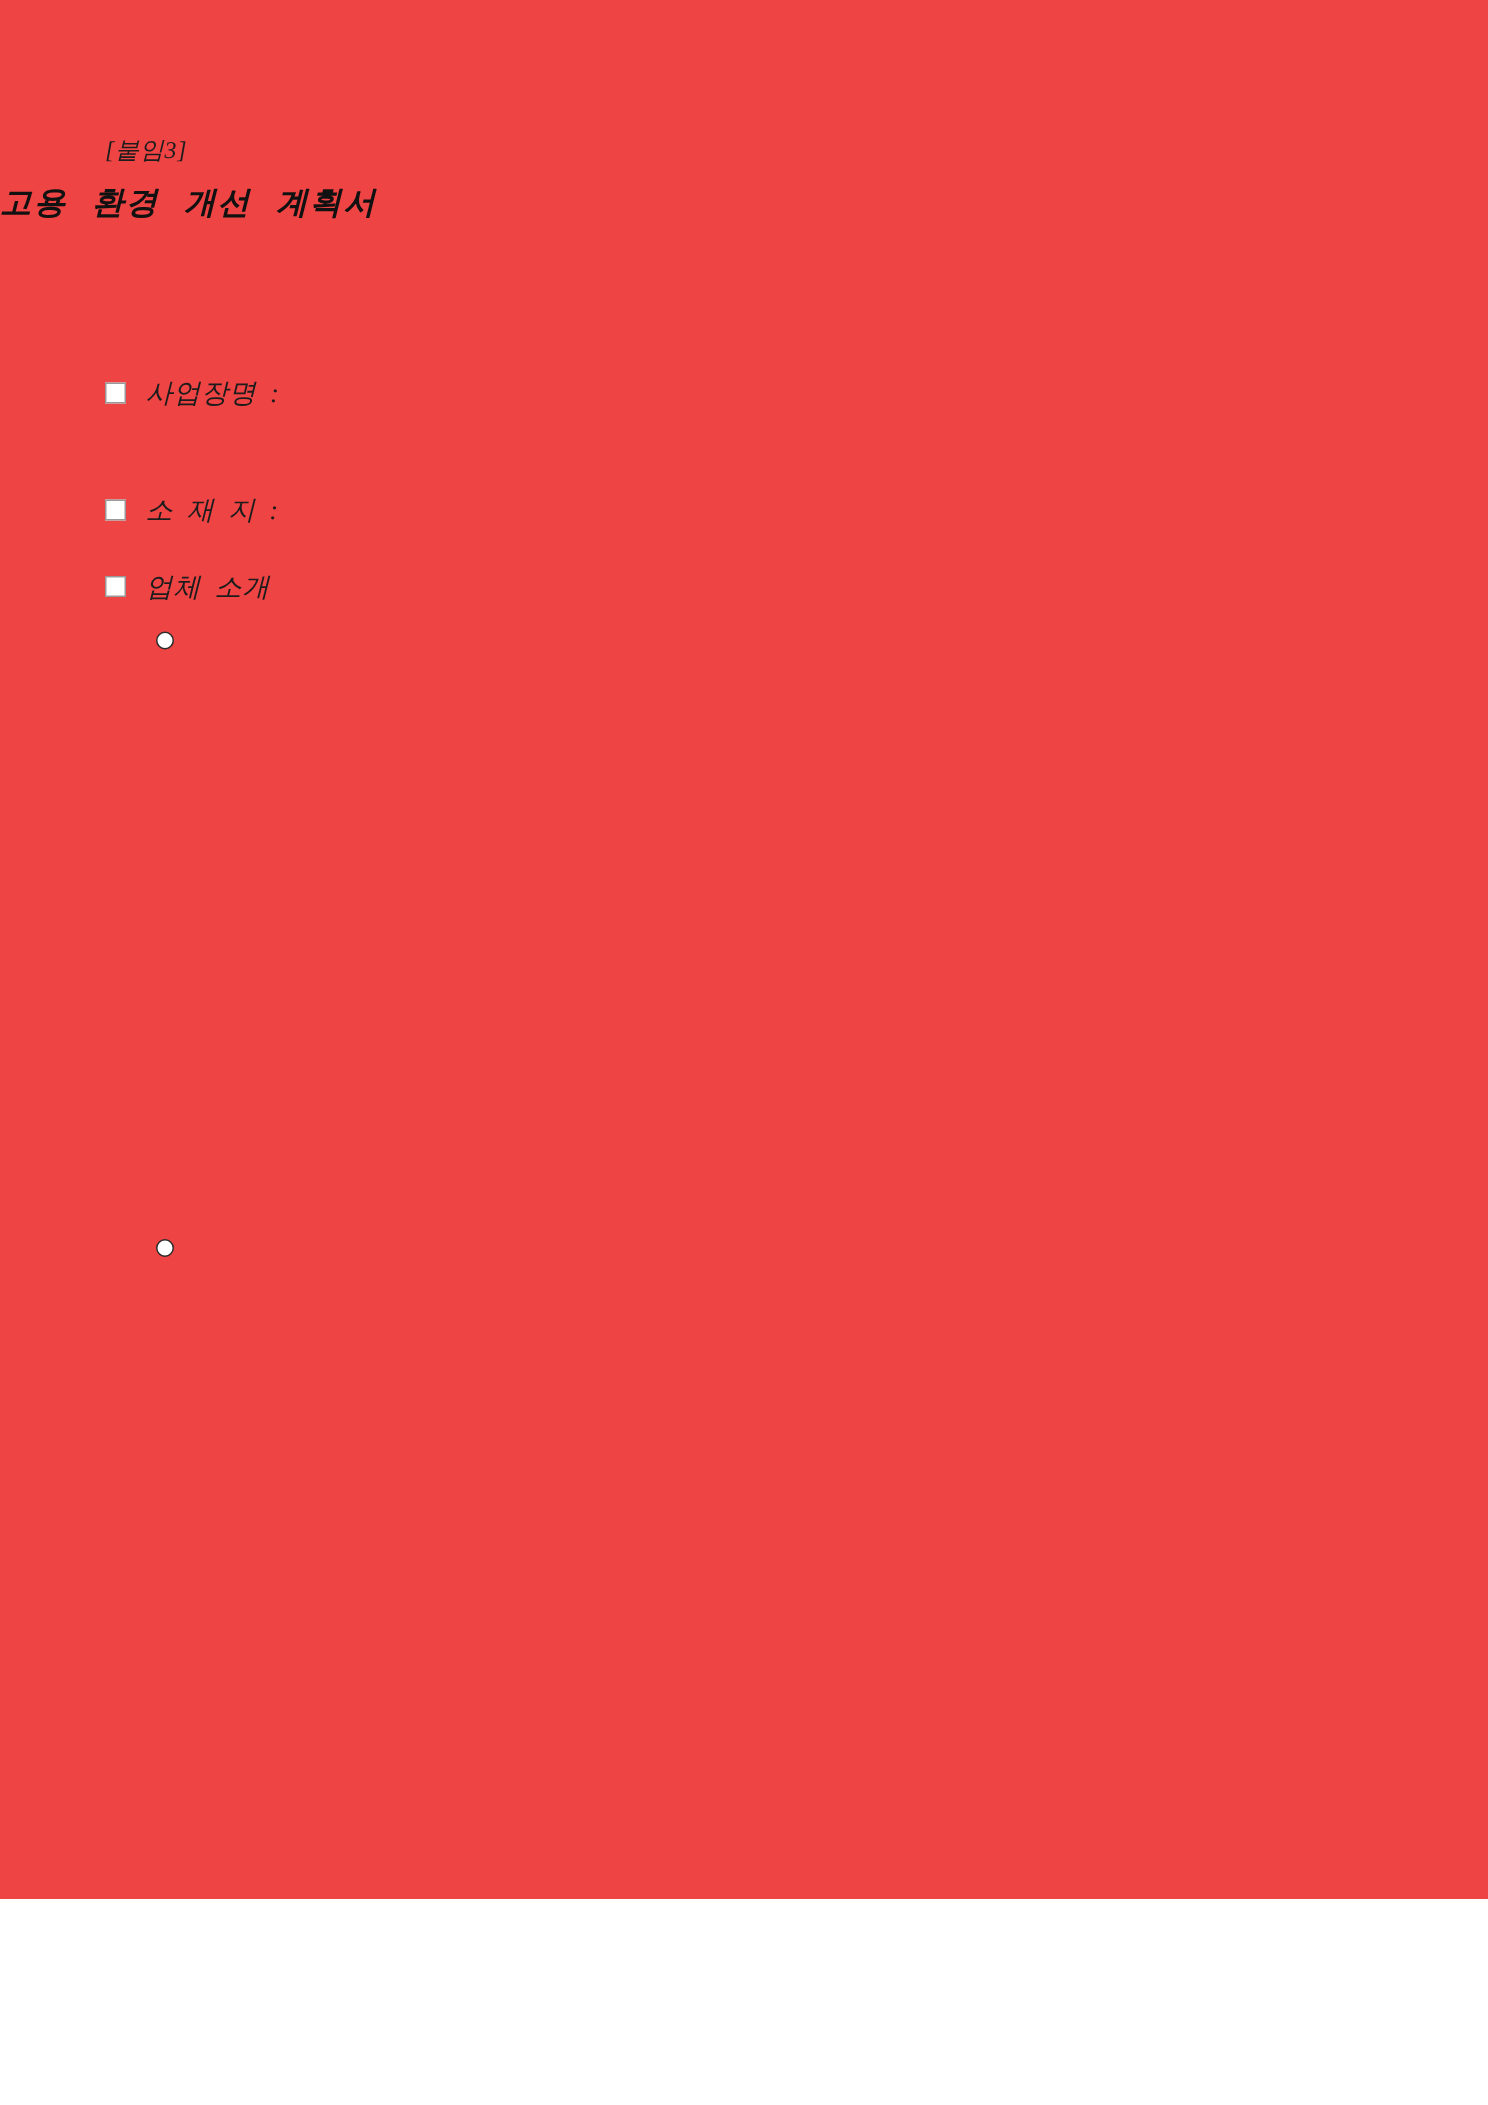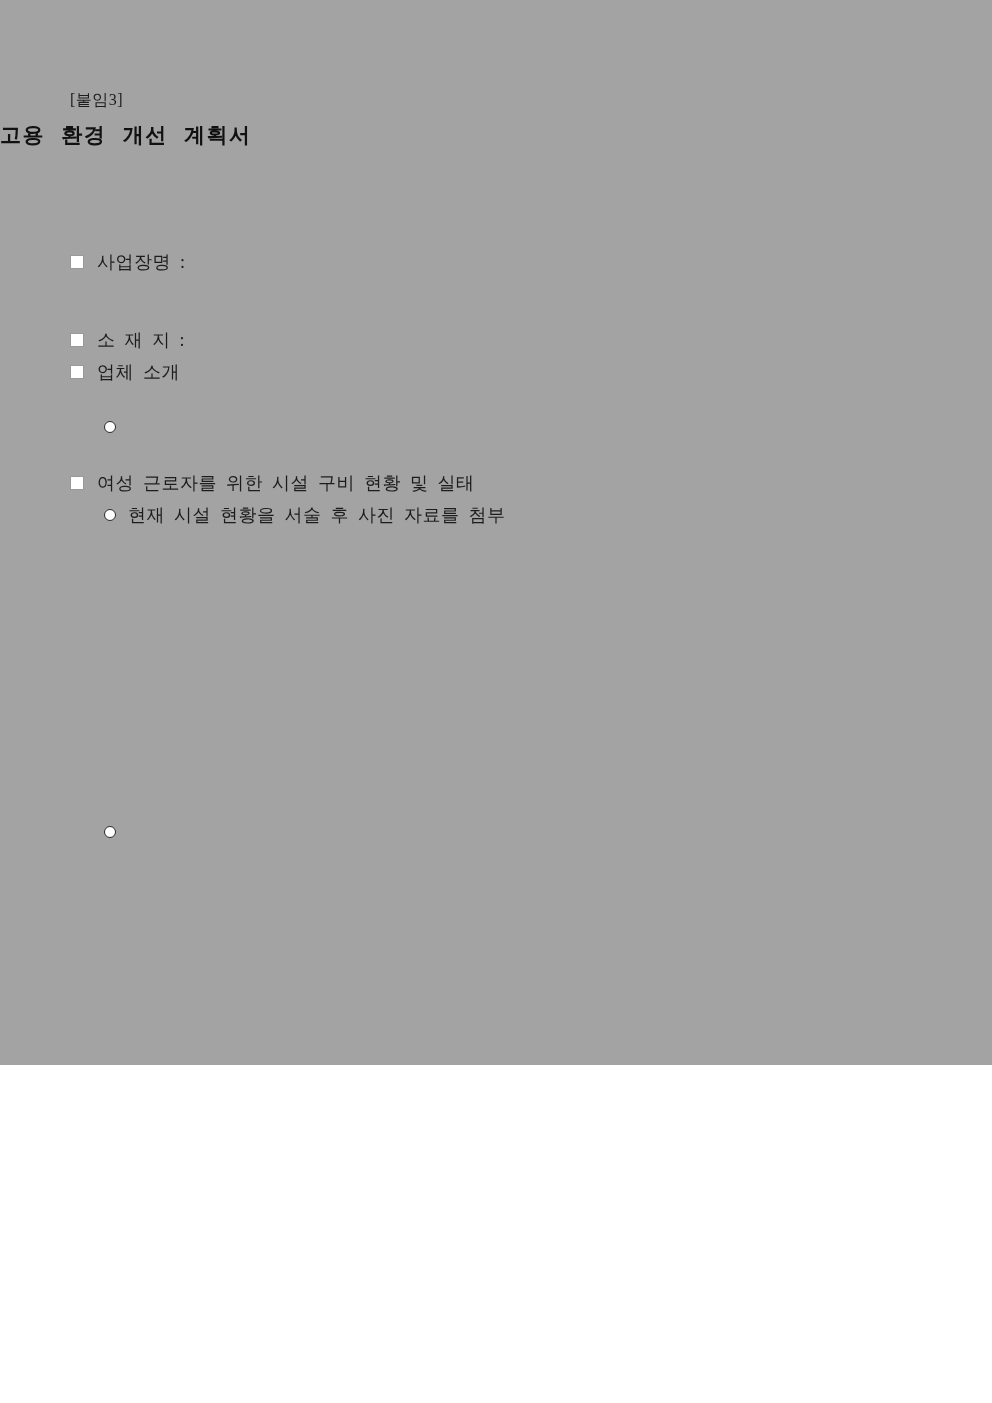--- a/index.html
+++ b/index.html
@@ -3,25 +3,26 @@
 <meta charset="utf-8">
 <style>
   html, body {
     margin: 0;
     padding: 0;
     background: #ffffff;
   }
   .page {
     position: relative;
     width: 992px;
-    height: 1065px;
-    background: #a3a3a3;
+    height: 1266px;
+    background: #ef4444;
     font-family: "Liberation Serif", "DejaVu Serif", serif;
     color: #1c1c1c;
     overflow: hidden;
+    font-style: italic;
   }
   .attach-label {
     position: absolute;
     left: 70px;
     top: 90px;
     font-size: 16px;
     letter-spacing: 0.5px;
     color: #1c1c1c;
   }
   .doc-title {
@@ -97,36 +98,28 @@
   <div class="item-row" style="top:250px">
     <span class="checkbox"></span>
     <span class="item-label">사업장명 :</span>
   </div>
 
   <div class="item-row" style="top:328px">
     <span class="checkbox"></span>
     <span class="item-label">소 재 지 :</span>
   </div>
 
-  <div class="item-row" style="top:360px">
+  <div class="item-row" style="top:379px">
     <span class="checkbox"></span>
     <span class="item-label">업체 소개</span>
   </div>
   <div class="sub-row" style="top:415px">
     <span class="circle-bullet"></span>
     <span class="sub-label"></span>
   </div>
 
-  <div class="item-row" style="top:471px">
-    <span class="checkbox"></span>
-    <span class="item-label">여성 근로자를 위한 시설 구비 현황 및 실태</span>
-  </div>
-  <div class="sub-row" style="top:503px">
-    <span class="circle-bullet"></span>
-    <span class="sub-label">현재 시설 현황을 서술 후 사진 자료를 첨부</span>
-  </div>
 
   <div class="sub-row" style="top:820px">
     <span class="circle-bullet"></span>
     <span class="sub-label"></span>
   </div>
 
 </div>
 
 </body></html>

